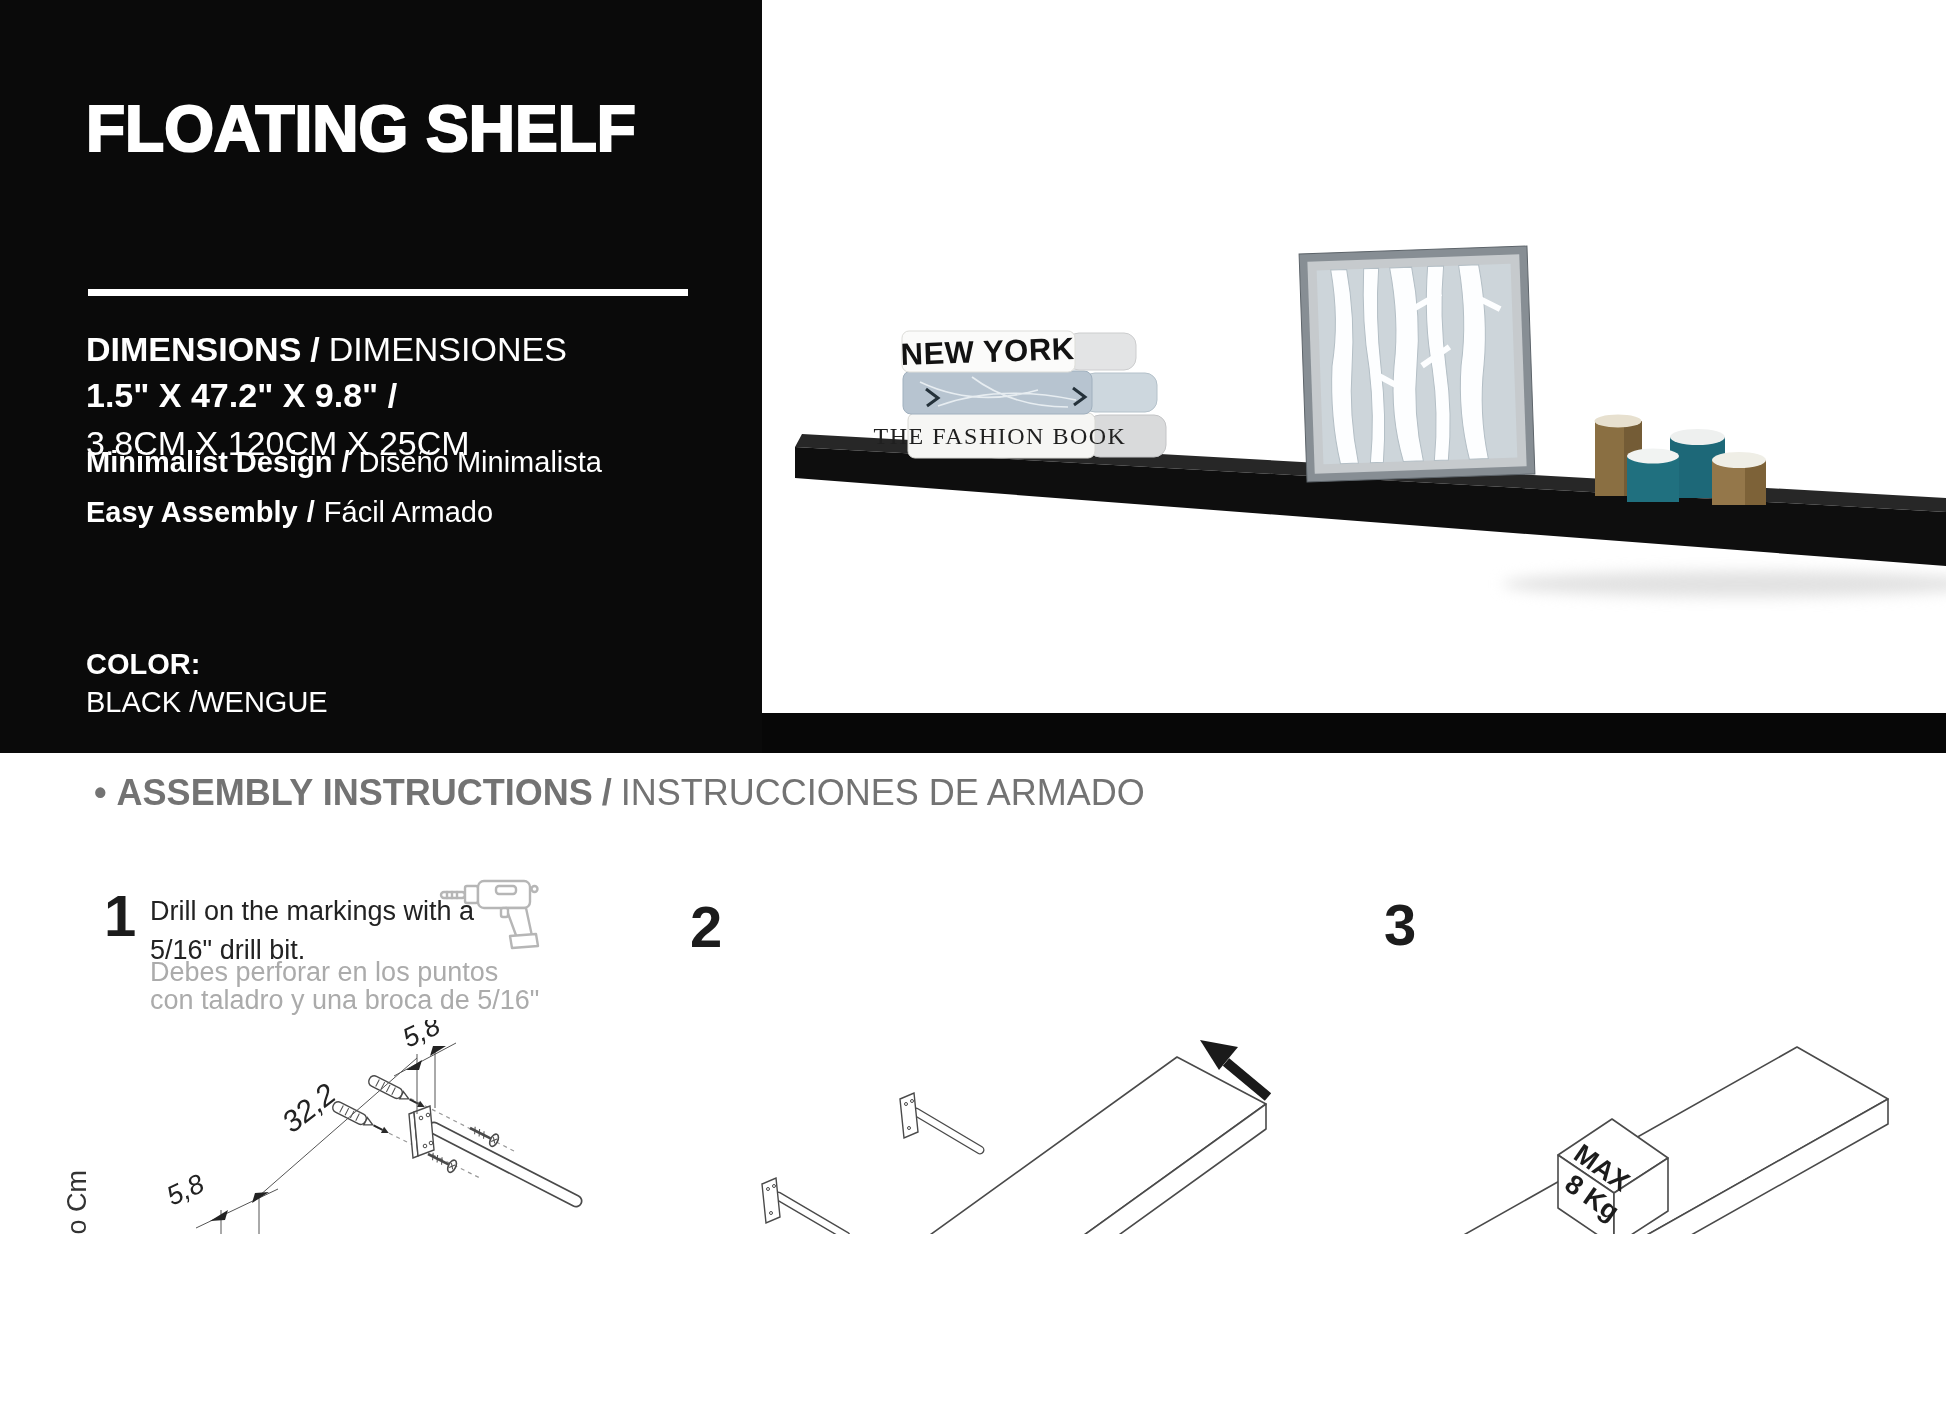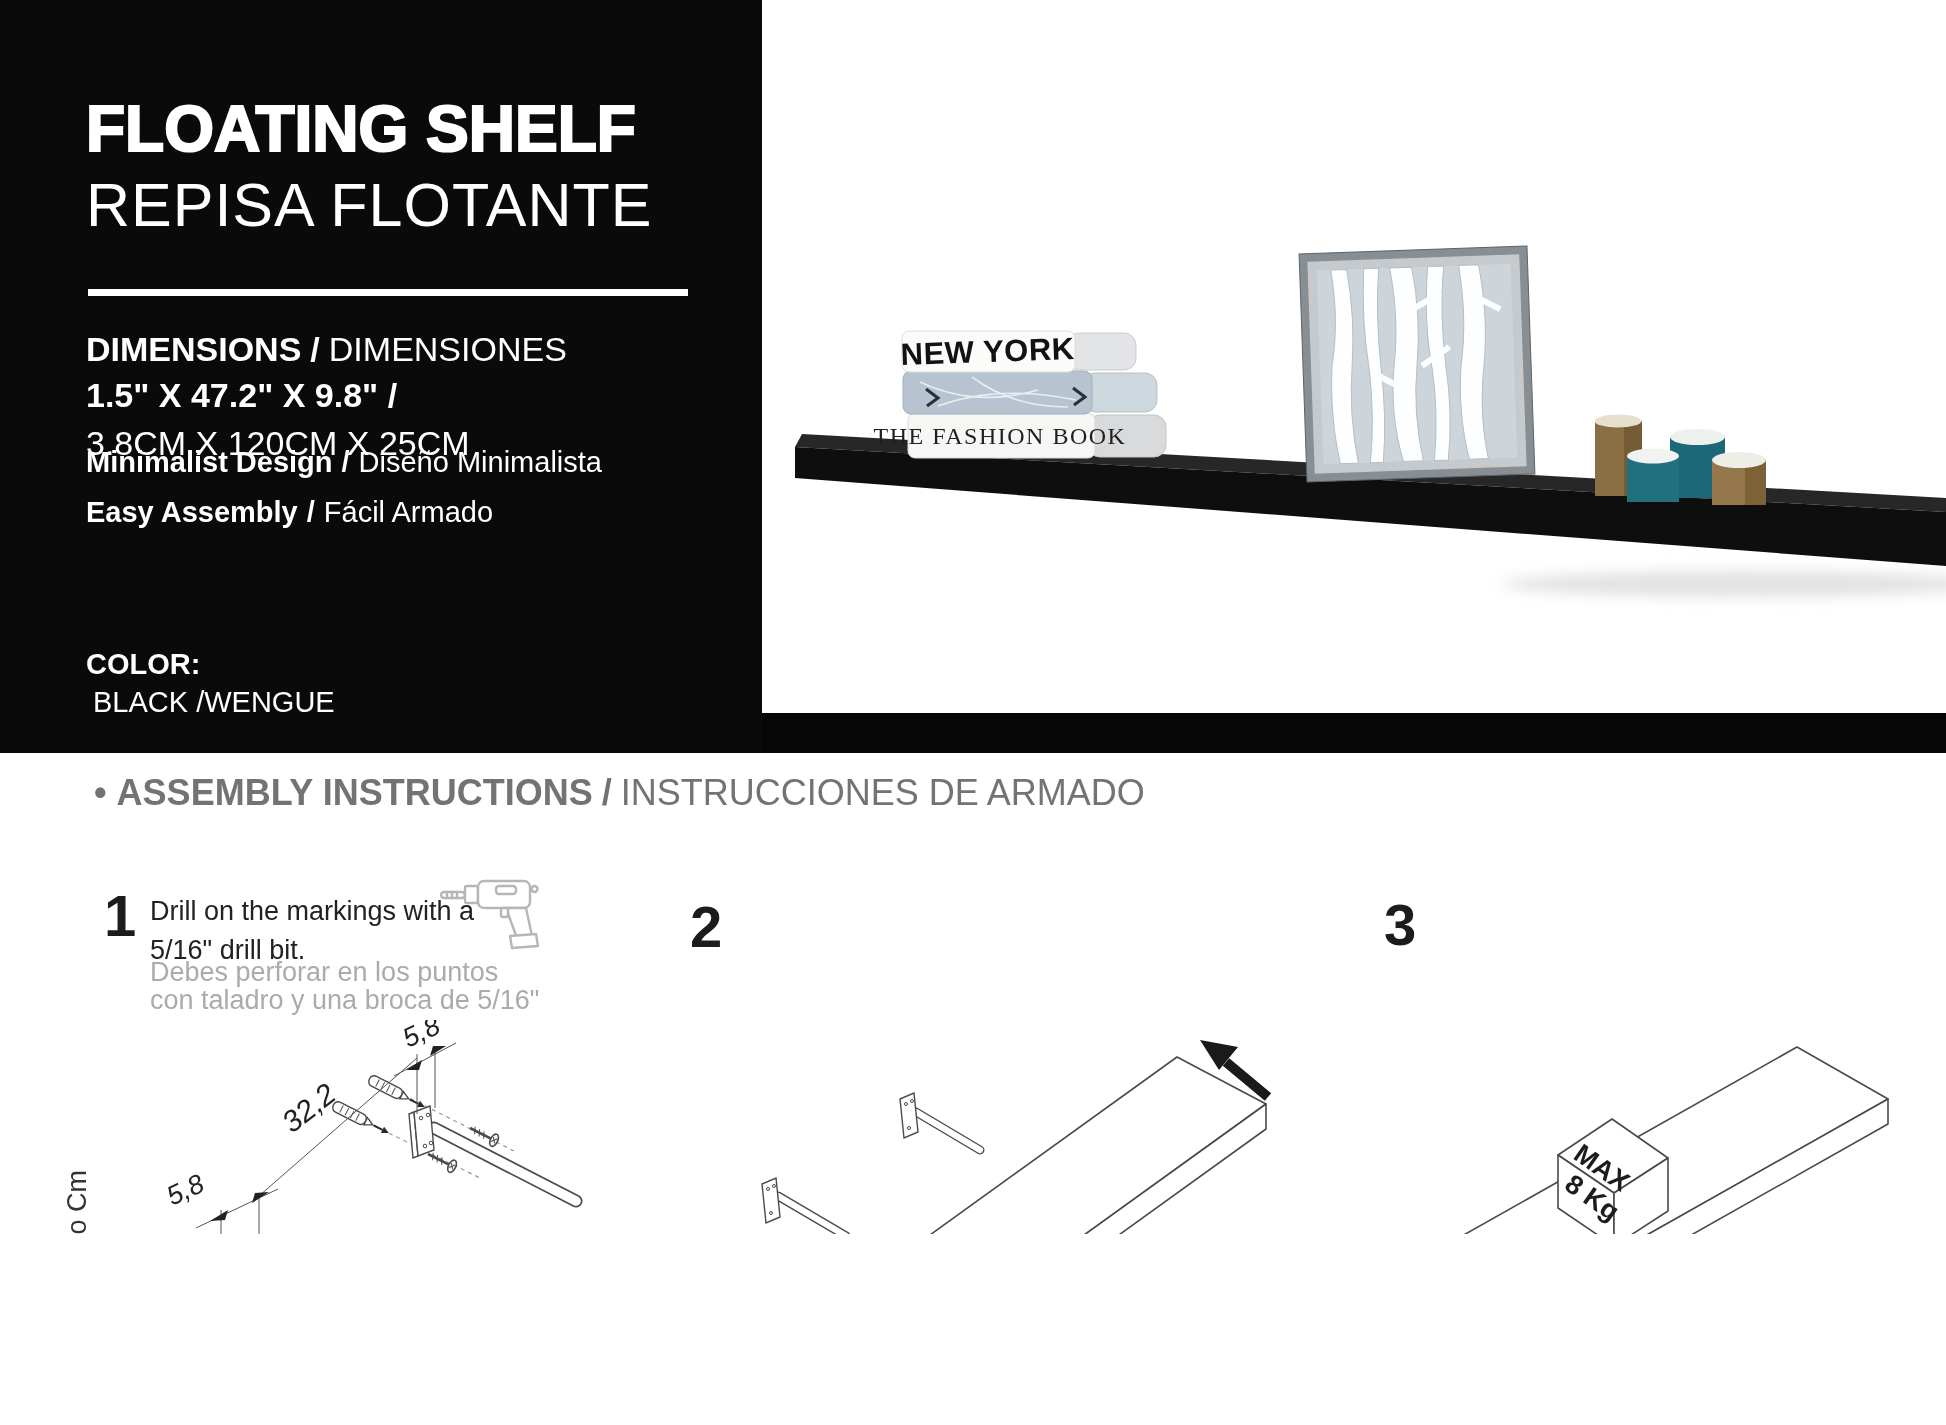--- a/index.html
+++ b/index.html
@@ -14,21 +14,21 @@
   .title-es{left:86px;top:170px;font-size:61px;font-weight:normal;letter-spacing:1px;white-space:nowrap;}
   .underline{left:88px;top:289px;width:600px;height:7px;background:#fff;}
   .dims-row{left:86px;top:330px;font-size:34px;white-space:nowrap;}
   .dims-row .b{font-weight:bold;}
   .dims-in{left:86px;top:376px;font-size:34px;font-weight:bold;white-space:nowrap;}
   .dims-cm{left:86px;top:424px;font-size:34px;white-space:nowrap;}
   .feat{font-size:29px;white-space:nowrap;}
   .feat .b{font-weight:bold;}
   .sep{margin:0 9px;}
   .color-label{left:86px;top:648px;font-size:29px;font-weight:bold;}
-  .color-value{left:86px;top:686px;font-size:29px;margin-left:7px;}
+  .color-value{left:86px;top:686px;font-size:29px;}
 
   
   #bar{left:762px;top:713px;width:1184px;height:40px;background:#070707;}
 
   
   .heading{left:94px;top:772px;font-size:36px;white-space:nowrap;color:#737373;}
   .heading .b{font-weight:bold;}
   .heading .bullet{font-weight:bold;margin-right:10px;}
   .step-num{font-size:58px;font-weight:bold;color:#1c1c1c;}
   #num1{left:104px;top:882px;}
@@ -46,21 +46,20 @@
   .ny-text{font-weight:bold;font-size:31px;fill:#121212;letter-spacing:0.5px;}
   .fashion-text{font-family:"Liberation Serif",serif;font-size:24px;fill:#1f1f1f;letter-spacing:1.5px;}
 </style>
 </head>
 <body>
 
 <div id="page">
 
   <div id="panel" class="abs">
     <div class="abs title-en">FLOATING SHELF</div>
-    <div class="abs title-es">REPISA FLOTANTE</div>
     <div class="abs underline"></div>
 
     <div class="abs dims-row">
       <span class="b">DIMENSIONS</span><span class="b sep">/</span><span>DIMENSIONES</span>
     </div>
     <div class="abs dims-in">1.5" X 47.2" X 9.8" /</div>
     <div class="abs dims-cm">3.8CM X 120CM X 25CM</div>
 
     <div class="abs feat" style="left:86px;top:446px;">
       <span class="b">Minimalist Design</span><span class="b sep">/</span><span>Diseño Minimalista</span>

